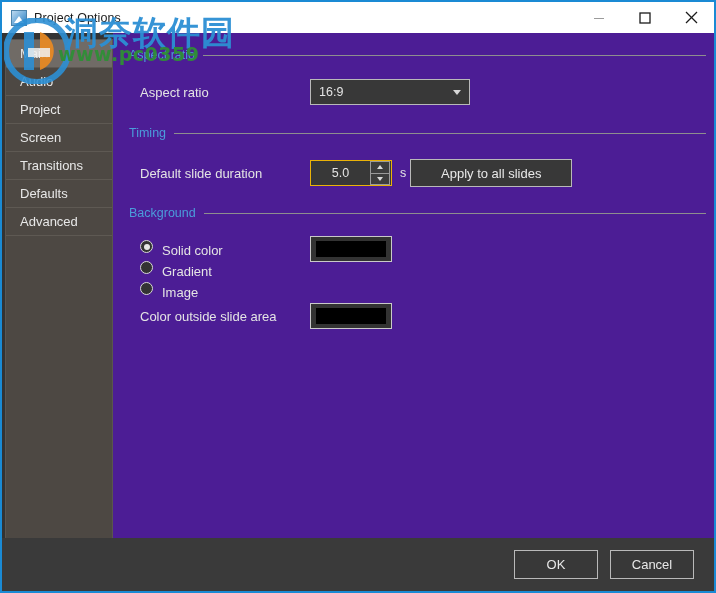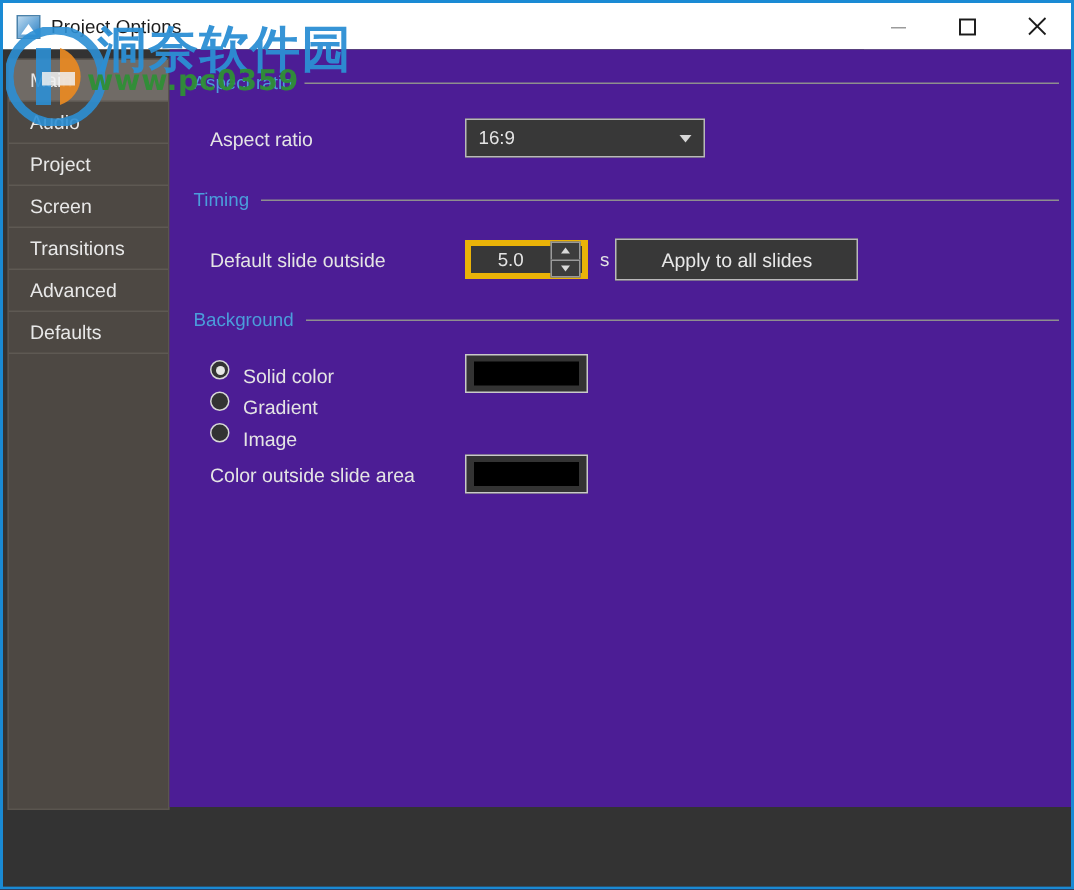--- a/index.html
+++ b/index.html
@@ -109,21 +109,21 @@
   .combo-value { font-size: 12.5px; color: #e4e4e4; flex: 1; }
   .combo-arrow {
     width: 0; height: 0;
     border-left: 4px solid transparent; border-right: 4px solid transparent;
     border-top: 5px solid #d7d7d7;
   }
 
   
   .spin {
     width: 82px; height: 26px;
-    background: #383838; border: 4px solid #eab308;
+    background: #383838; border: 1px solid #eab308;
     display: flex; align-items: center;
   }
   .spin-value {
     flex: 1; text-align: center;
     font-size: 12.5px; color: #e4e4e4;
   }
   .spin-btns {
     width: 20px; height: 24px;
     display: flex; flex-direction: column;
     margin-right: 1px;
@@ -244,22 +244,22 @@
   </div>
 
   <div id="body">
 
     <div id="sidebar">
       <div class="nav-item selected">Main</div>
       <div class="nav-item">Audio</div>
       <div class="nav-item">Project</div>
       <div class="nav-item">Screen</div>
       <div class="nav-item">Transitions</div>
+      <div class="nav-item">Defaults</div>
       <div class="nav-item">Advanced</div>
-      <div class="nav-item">Defaults</div>
     </div>
 
     <div id="content">
 
       <div class="group" style="top:15px;">
         <div class="group-head">
           <span class="group-title">Aspect ratio</span>
           <span class="group-rule"></span>
         </div>
       </div>
@@ -271,21 +271,21 @@
         </div>
       </div>
 
       <div class="group" style="top:93px;">
         <div class="group-head">
           <span class="group-title">Timing</span>
           <span class="group-rule"></span>
         </div>
       </div>
       <div class="row" style="position:absolute; left:27px; top:126px; height:28px;">
-        <span class="field-label" style="width:170px;">Default slide outside</span>
+        <span class="field-label" style="width:170px;">Default slide duration</span>
         <div class="spin">
           <span class="spin-value">5.0</span>
           <span class="spin-btns">
             <span class="spin-btn up">
                 <span class="tri-up"></span>
               </span>
             <span class="spin-btn dn">
                 <span class="tri-dn"></span>
               </span>
           </span>
@@ -322,20 +322,26 @@
 
       <div class="row" style="position:absolute; left:27px; top:270px; height:26px;">
         <span class="field-label" style="width:170px;">Color outside slide area</span>
         <div class="swatch">
           <span class="swatch-inner"></span>
         </div>
       </div>
 
     </div>
 
+    <div id="footer">
+      <div id="footer-btns">
+        <div class="btn">OK</div>
+        <div class="btn">Cancel</div>
+      </div>
+    </div>
 
   </div>
 
   <div id="watermark">
     <svg id="wm-logo" viewBox="0 0 66 66">
       <circle cx="33" cy="33" r="31" fill="none" stroke="#2c8fd4" stroke-width="6" opacity="0.9"></circle>
       <path d="M33 4 a29 29 0 0 1 0 58 a29 29 0 0 1 0 -58" fill="none" stroke="#e98a22" stroke-width="0"></path>
       <path d="M20 14 h10 v38 h-10 z" fill="#2c8fd4" opacity="0.9"></path>
       <path d="M36 14 a20 20 0 0 1 0 38 z" fill="#e98a22" opacity="0.92"></path>
       <rect x="24" y="30" width="22" height="9" fill="#f0f0f0" opacity="0.85"></rect>

